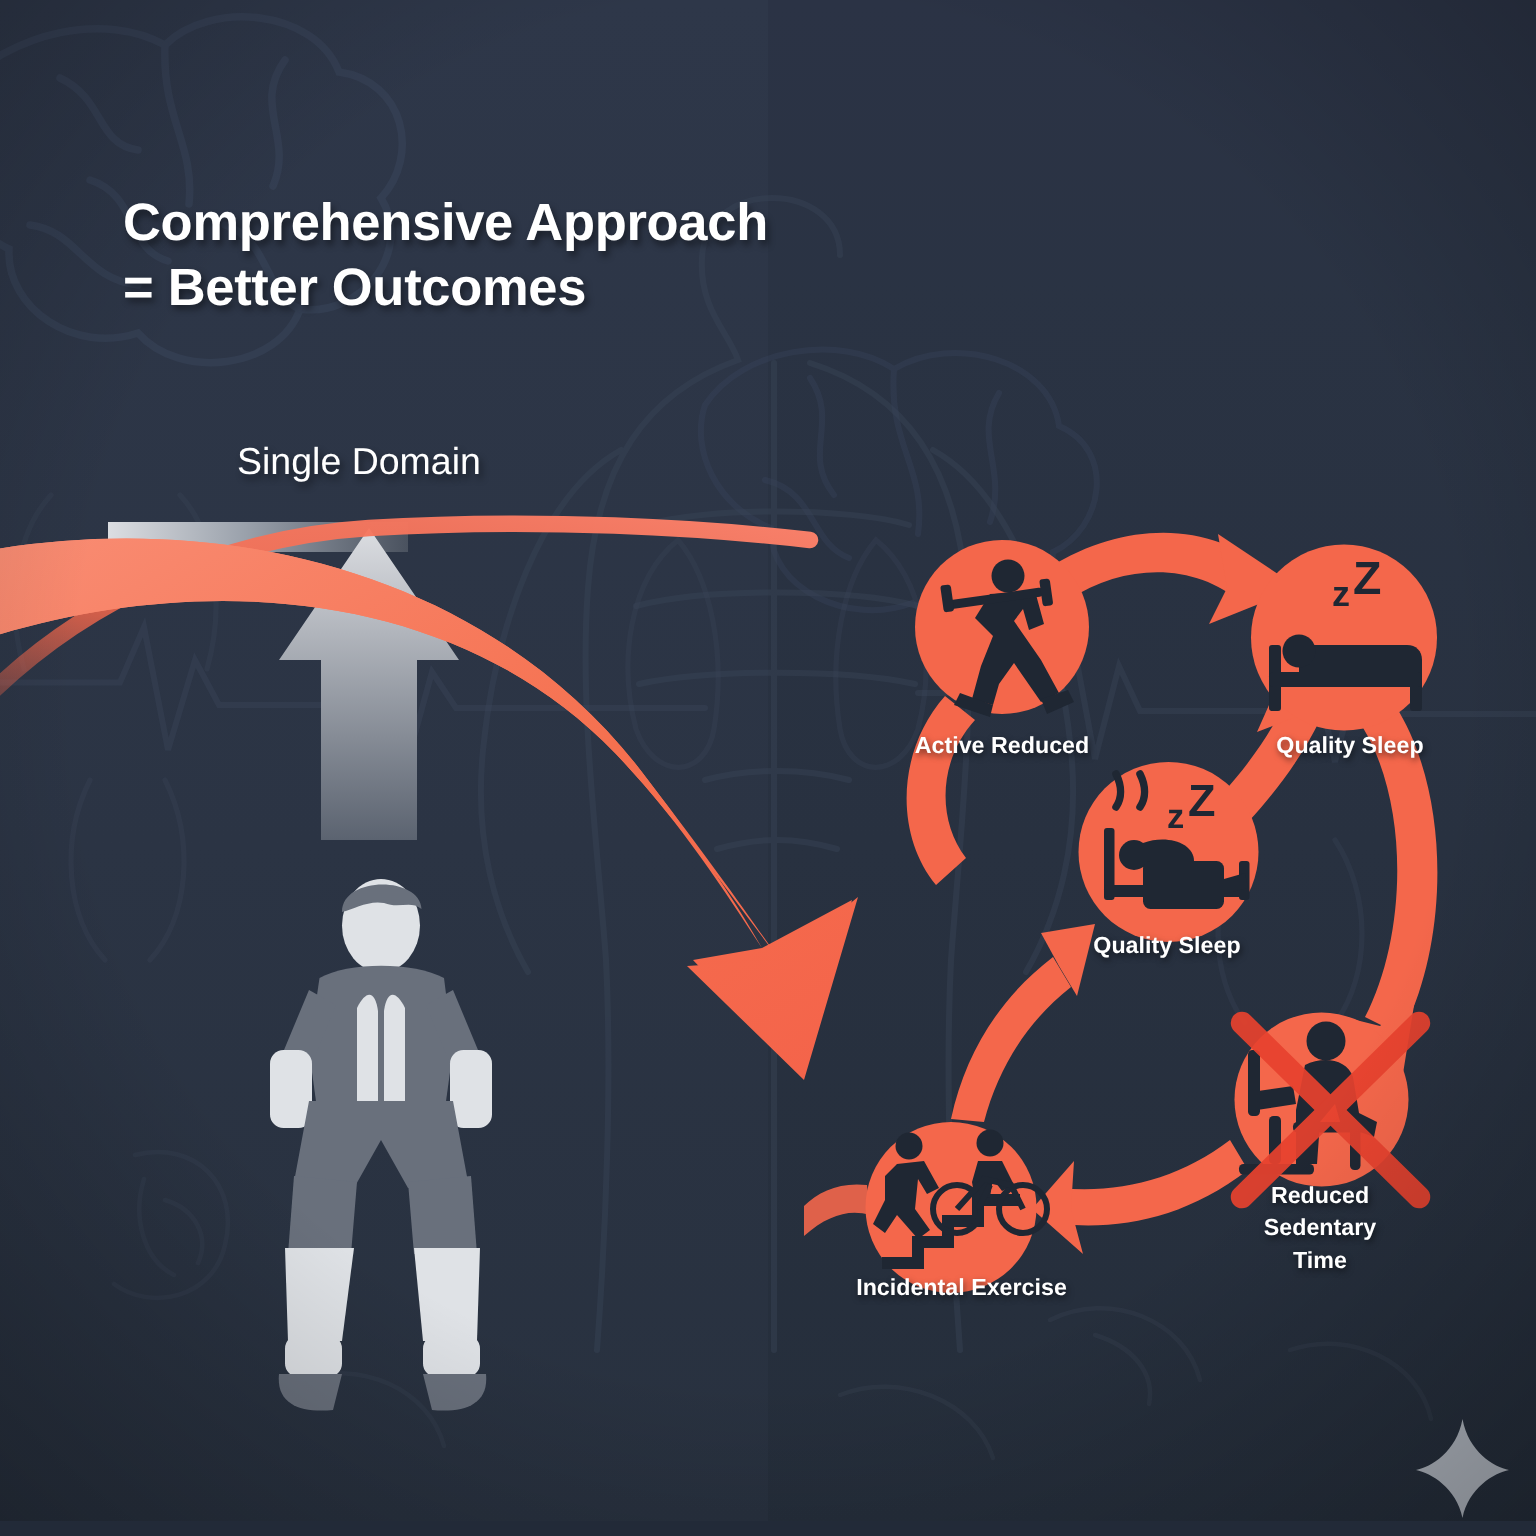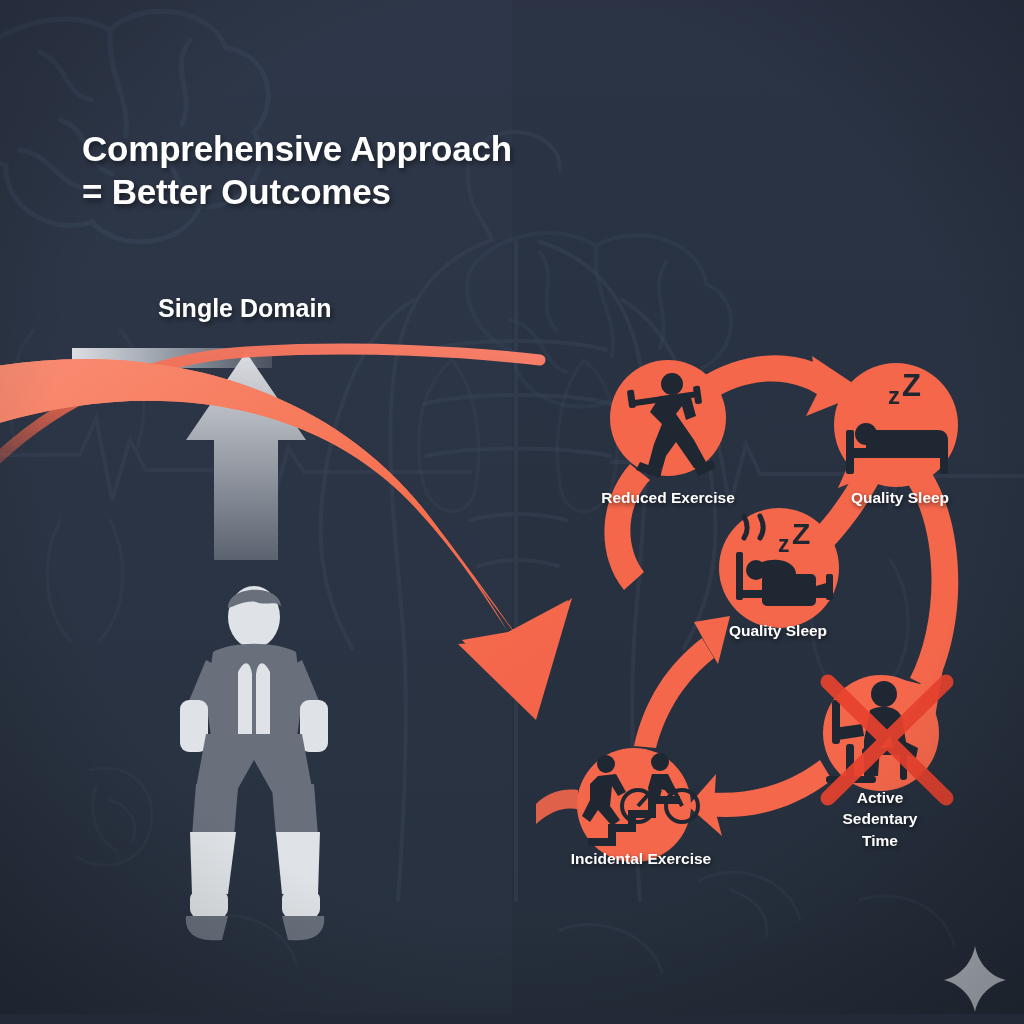--- a/index.html
+++ b/index.html
@@ -18,21 +18,21 @@
     position:absolute;
     color:#ffffff;
     font-weight:bold;
     letter-spacing:-0.2px;
     text-shadow:2px 3px 5px rgba(0,0,0,.45);
     white-space:pre-line;
     line-height:1.22;
   }
   #title-left{left:82px;top:128px;font-size:35px;}
   #title-right{left:655px;top:131px;font-size:30px;text-align:left;}
-  #label-single{left:158px;top:294px;font-size:25px;font-weight:bold;color:#fff;
+  #label-single{left:158px;top:294px;font-size:25px;font-weight:normal;color:#fff;
     text-shadow:2px 3px 5px rgba(0,0,0,.45);position:absolute;}
   .nlabel{
     position:absolute;
     color:#ffffff;
     font-size:15.5px;
     font-weight:bold;
     text-align:center;
     text-shadow:1px 2px 4px rgba(0,0,0,.55);
     line-height:1.38;
     white-space:pre-line;
@@ -325,22 +325,22 @@
     <path d="M975 946 C 979 968, 996 978, 1006 980 C 996 982, 979 992, 975 1012
              C 971 992, 954 982, 944 980 C 954 978, 971 968, 975 946 Z" fill="#aeb4bd"></path>
     <rect x="0" y="0" width="1024" height="1024" fill="url(#vig)"></rect>
   </svg>
 
   <div class="layer" style="pointer-events:none">
     <div class="ttl" id="title-left">Comprehensive Approach
 = Better Outcomes</div>
     <div id="label-single">Single Domain</div>
 
-    <div class="nlabel" id="lab-exercise">Reduced Exercise</div>
+    <div class="nlabel" id="lab-exercise">Active Reduced</div>
     <div class="nlabel" id="lab-sleep-top">Quality Sleep</div>
     <div class="nlabel" id="lab-sleep-mid">Quality Sleep</div>
-    <div class="nlabel" id="lab-sedentary">Active
+    <div class="nlabel" id="lab-sedentary">Reduced
 Sedentary
 Time</div>
     <div class="nlabel" id="lab-incidental">Incidental Exercise</div>
   </div>
 
 </div>
 
 </body></html>

